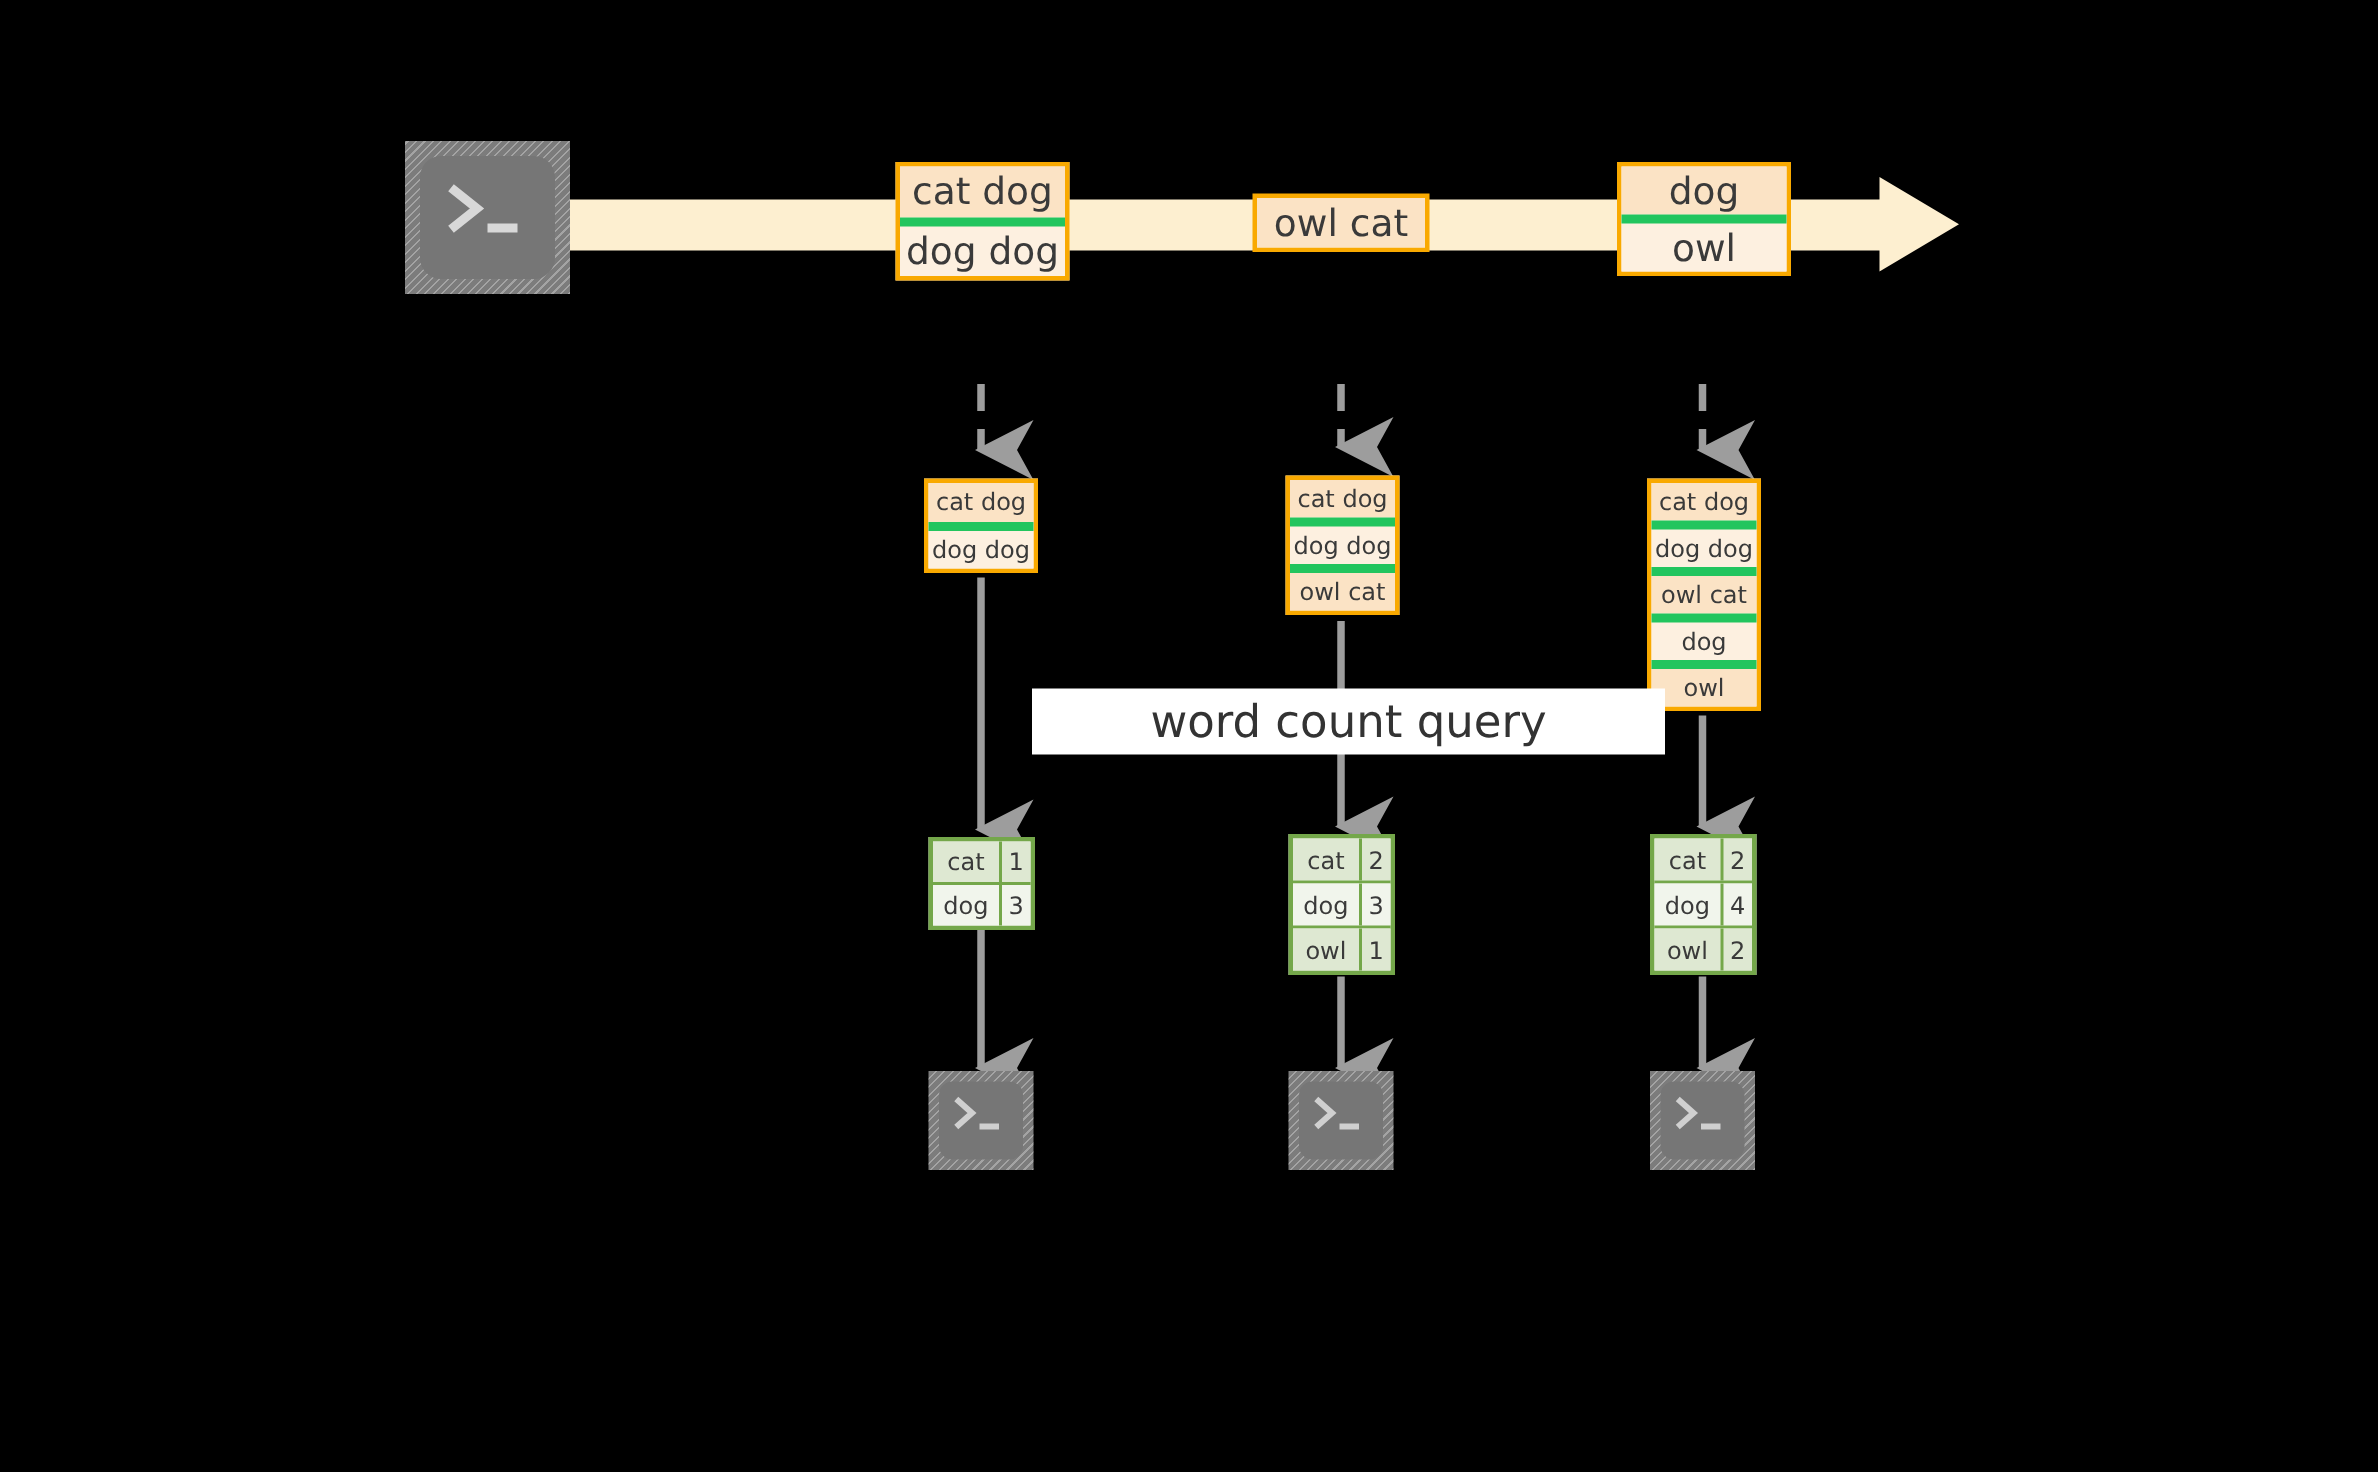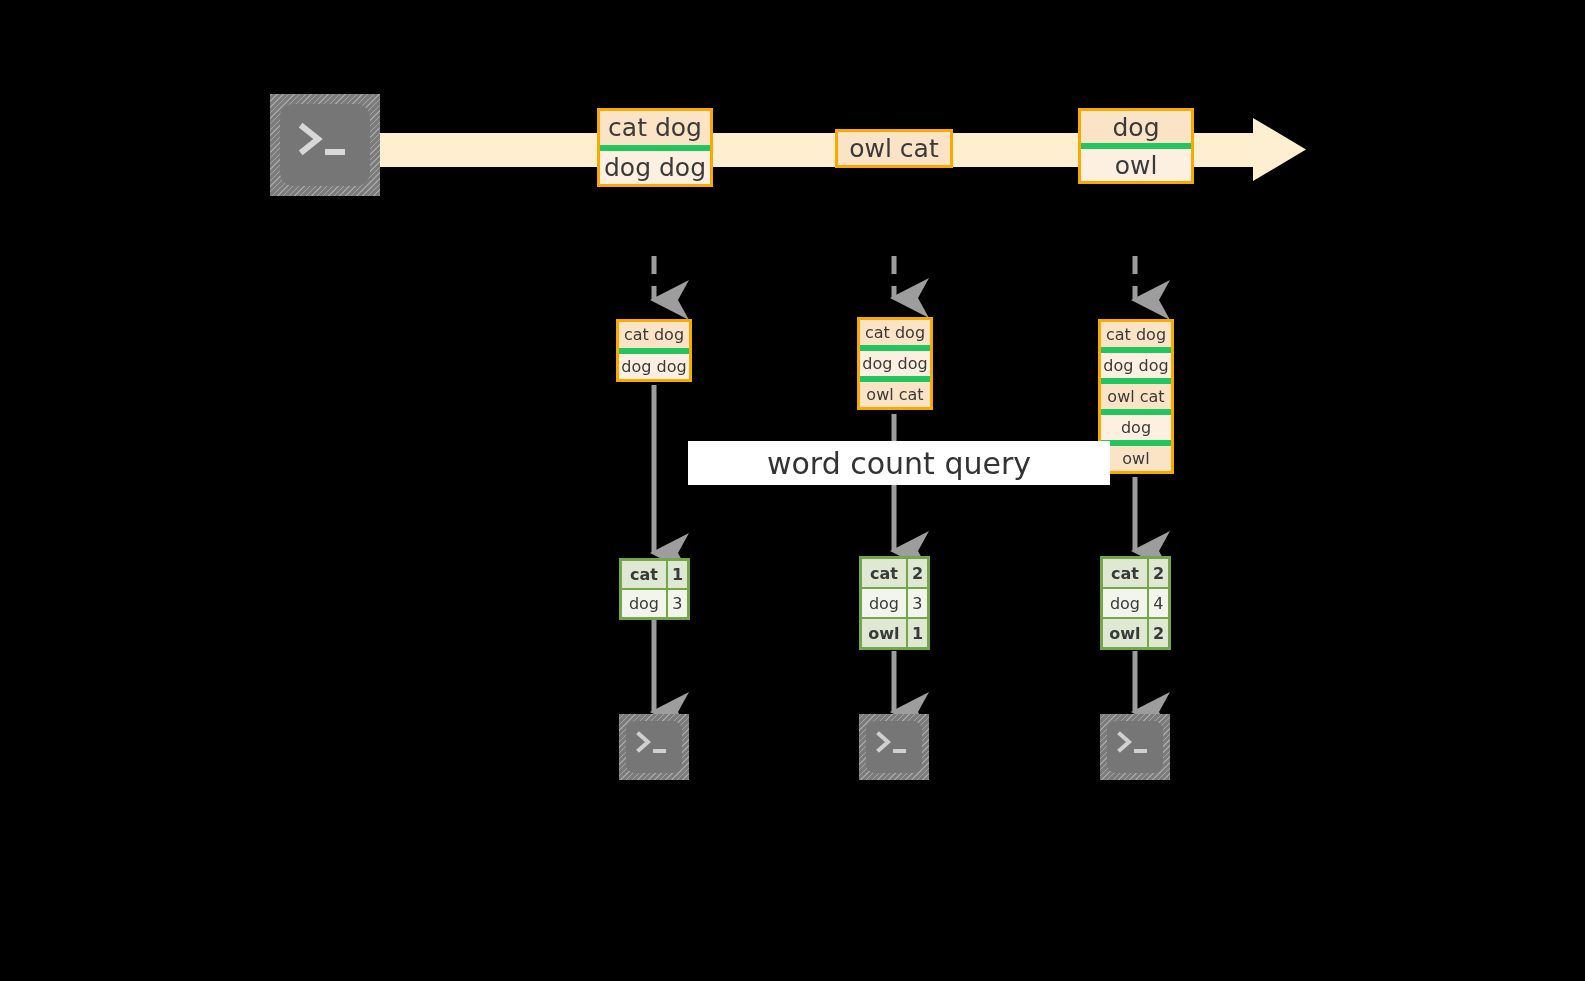--- a/index.html
+++ b/index.html
@@ -70,21 +70,21 @@
   .gtable .grow + .grow { border-top: 2px solid #74A74A; }
   .gtable .gcell {
     box-sizing: border-box;
     display: flex;
     align-items: center;
     justify-content: center;
     font-size: 16px;
     color: #3a3a3a;
     background: #F1F5EC;
   }
-  .gtable .gcell.shade { background: #DEE8D2; font-weight: bold; }
+  .gtable .gcell.shade { background: #DEE8D2; }
   .gtable .gcell.word { width: 46px; }
   .gtable .gcell.cnt  { width: 22px; border-left: 2px solid #74A74A; }
 
   
   .term {
     position: absolute;
     box-sizing: border-box;
     background-color: #7c7c7c;
     background-image: repeating-linear-gradient(
        -45deg,
@@ -186,21 +186,21 @@
   </div>
 
   <div class="sbox small" style="left:1098px; top:319px; width:76px; height:155px;">
     <div class="row dark">cat dog</div>
     <div class="row">dog dog</div>
     <div class="row dark">owl cat</div>
     <div class="row">dog</div>
     <div class="row dark">owl</div>
   </div>
 
-  <div class="qlabel" style="left:688px; top:441px; width:422px; height:44px;">word count query</div>
+  <div class="qlabel" style="left:688px; top:459px; width:422px; height:44px;">word count query</div>
 
   <div class="gtable" style="left:619px; top:558px; width:71px; height:62px;">
     <div class="grow">
       <div class="gcell word shade">cat</div>
       <div class="gcell cnt shade">1</div>
     </div>
     <div class="grow">
       <div class="gcell word">dog</div>
       <div class="gcell cnt">3</div>
     </div>

